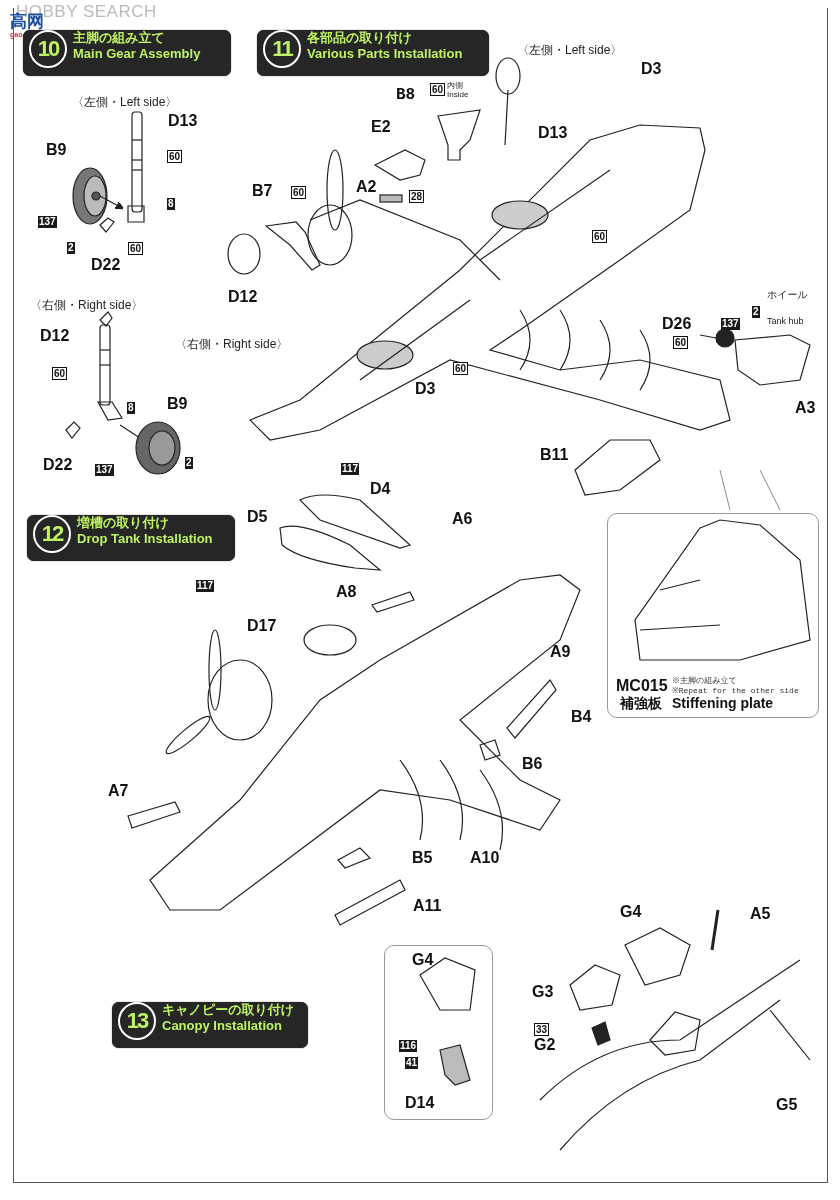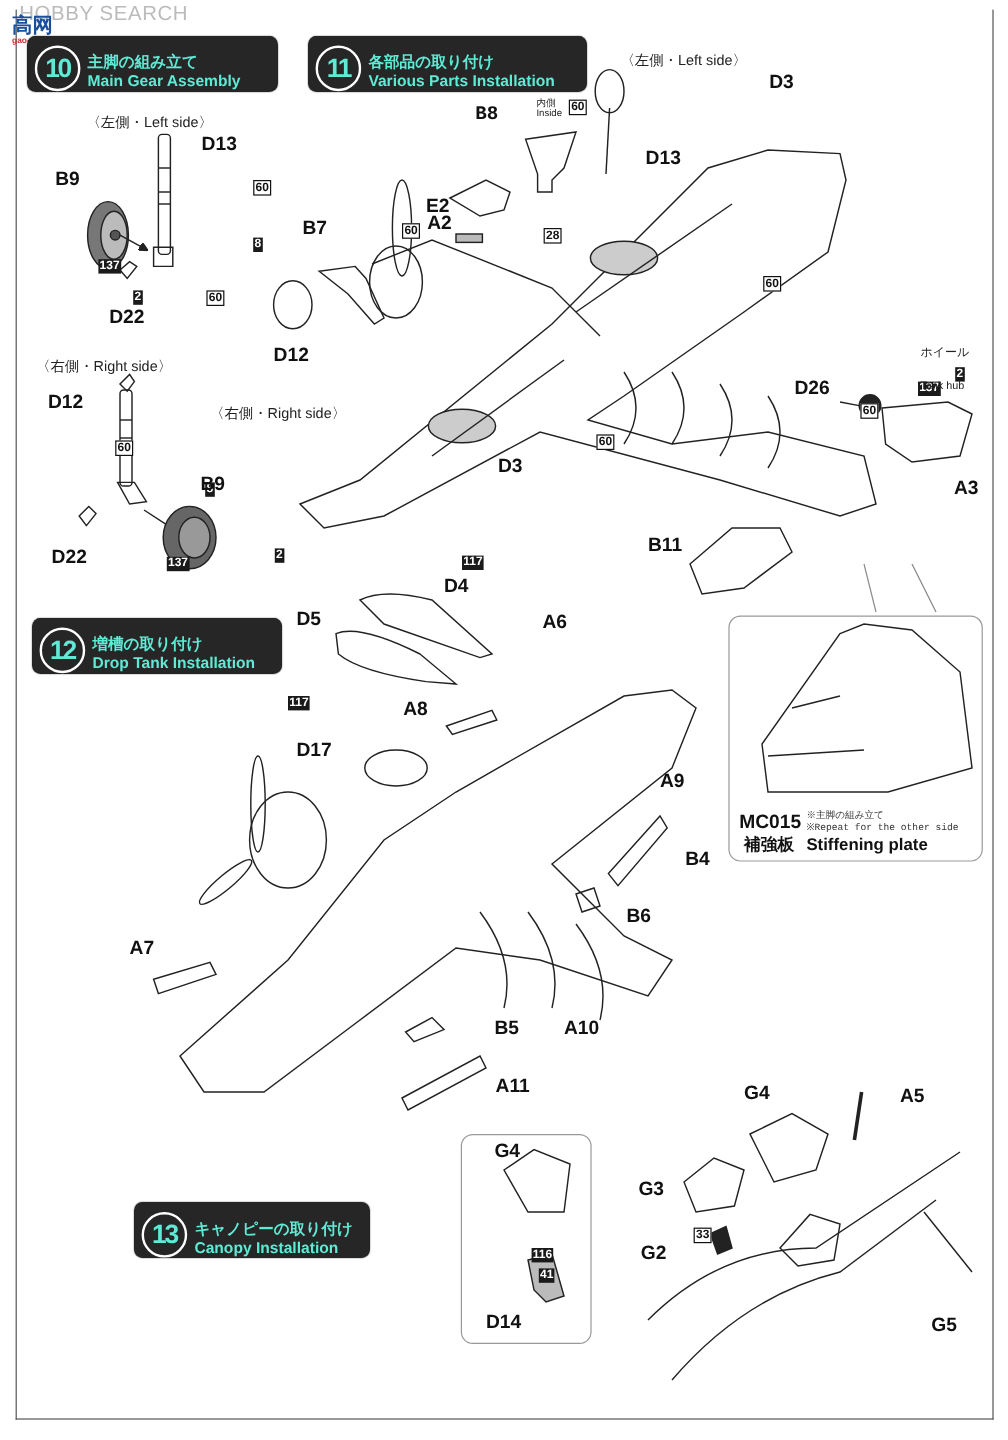--- a/index.html
+++ b/index.html
@@ -1,28 +1,28 @@
 <!DOCTYPE html>
 <html><head>
 <meta charset="utf-8">
 <style>
   html,body{margin:0;padding:0;background:#fff;}
   body{width:840px;height:1200px;position:relative;overflow:hidden;font-family:"Liberation Sans",sans-serif;color:#111;}
   .frame{position:absolute;left:13px;top:8px;width:813px;height:1174px;border-left:1.5px solid #555;border-right:1.5px solid #555;border-bottom:1.5px solid #555;}
   .watermark{position:absolute;left:16px;top:2px;font-size:17px;font-weight:normal;color:#bbb;letter-spacing:0.5px;}
   .wm-logo{position:absolute;left:10px;top:10px;font-size:17px;font-weight:bold;color:#1a4fa0;}
   .wm-sub{position:absolute;left:10px;top:31px;font-size:7px;color:#c33;font-weight:bold;}
-  .step{position:absolute;background:#262626;color:#5eead4;border-radius:7px;height:46px;display:flex;align-items:flex-end;padding:0 10px 0 6px;box-shadow:0 0 1px #000;}
+  .step{position:absolute;background:#262626;color:#bef264;border-radius:7px;height:46px;display:flex;align-items:flex-start;padding:0 10px 0 6px;box-shadow:0 0 1px #000;}
   .step .num{width:34px;height:34px;border:2px solid #fff;border-radius:50%;display:flex;align-items:center;justify-content:center;font-weight:bold;font-size:22px;letter-spacing:-2px;margin-right:6px;}
   .step .txt{display:flex;flex-direction:column;line-height:16px;}
   .step .jp{font-size:13px;font-weight:bold;}
   .step .en{font-size:13px;font-weight:bold;}
   .lbl{position:absolute;font-weight:bold;font-size:16px;color:#111;white-space:nowrap;}
   .side{position:absolute;font-size:12px;color:#222;white-space:nowrap;}
-  .paint{position:absolute;background:#1a1a1a;color:#fff;font-size:10px;font-weight:bold;padding:0 1px;line-height:12px;font-family:"Liberation Sans Narrow","Liberation Sans",sans-serif;margin-left:44px;}
+  .paint{position:absolute;background:#1a1a1a;color:#fff;font-size:10px;font-weight:bold;padding:0 1px;line-height:12px;font-family:"Liberation Sans Narrow","Liberation Sans",sans-serif;}
   .paint.outline{background:#fff;color:#111;border:1px solid #111;line-height:11px;}
   .note{position:absolute;font-size:8px;color:#222;line-height:10px;white-space:nowrap;}
   .inset{position:absolute;border:1px solid #999;border-radius:10px;background:transparent;}
   svg.art{position:absolute;left:0;top:0;}
   .mc-code{position:absolute;font-weight:bold;font-size:16px;}
   .mc-sub{position:absolute;font-size:8px;color:#333;font-family:"Liberation Mono",monospace;line-height:10px;}
   .mc-jp{position:absolute;font-weight:bold;font-size:14px;}
   .mc-en{position:absolute;font-weight:bold;font-size:14px;}
 </style>
 </head>
@@ -210,21 +210,21 @@
 <div class="lbl" style="left:43px;top:456px;">D22</div>
 <div class="lbl" style="left:167px;top:395px;">B9</div>
 <div class="paint" style="left:95px;top:464px;">137</div>
 <div class="paint" style="left:185px;top:457px;">2</div>
 
 <div class="side" style="left:517px;top:42px;">〈左側・Left side〉</div>
 <div class="paint outline" style="left:430px;top:83px;">60</div>
 <div class="note" style="left:447px;top:81px;">内側</div>
 <div class="note" style="left:447px;top:90px;">Inside</div>
 <div class="lbl" style="left:396px;top:86px;font-family:Liberation Mono, monospace;">B8</div>
-<div class="lbl" style="left:355px;top:118px;margin-top:46px;">E2</div>
+<div class="lbl" style="left:371px;top:118px;">E2</div>
 <div class="lbl" style="left:356px;top:178px;">A2</div>
 <div class="paint outline" style="left:409px;top:190px;">28</div>
 <div class="lbl" style="left:252px;top:182px;">B7</div>
 <div class="paint outline" style="left:291px;top:186px;">60</div>
 <div class="lbl" style="left:228px;top:288px;">D12</div>
 <div class="side" style="left:175px;top:336px;">〈右側・Right side〉</div>
 <div class="lbl" style="left:538px;top:124px;">D13</div>
 <div class="lbl" style="left:641px;top:60px;">D3</div>
 <div class="paint outline" style="left:592px;top:230px;">60</div>
 <div class="lbl" style="left:415px;top:380px;">D3</div>

